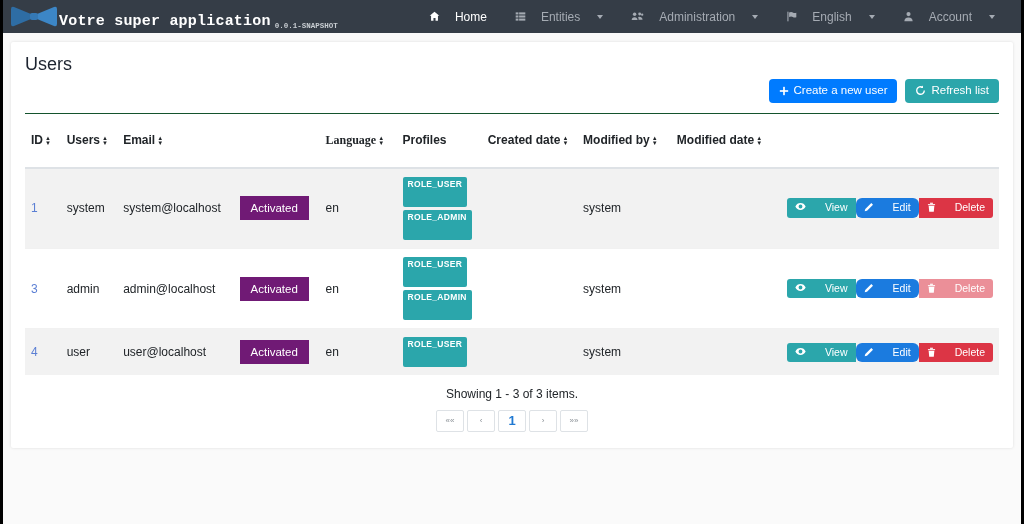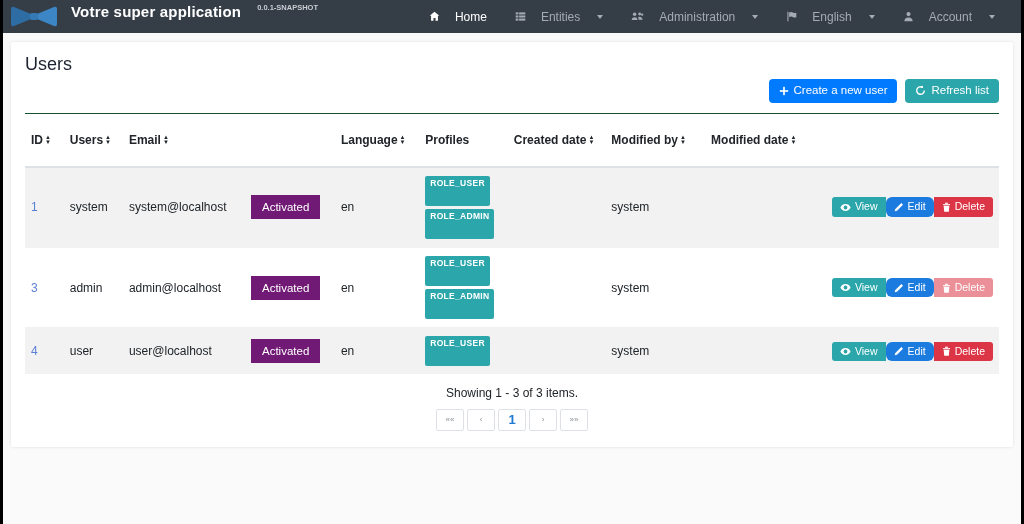--- a/index.html
+++ b/index.html
@@ -21,21 +21,21 @@
 
   
   .navbar {
     height:33px;
     background:#353d47;
     display:flex;
     align-items:center;
     justify-content:space-between;
     padding:0 14px 0 6px;
   }
-  .brand-group { display:flex; align-items:flex-start; gap:12px; cursor:pointer; }
+  .brand-group { display:flex; align-items:flex-end; gap:0; cursor:pointer;font-family:Liberation Mono, monospace; }
   .logo { width:50px; height:27px; display:block; }
   .brand-title { color:#ffffff; font-weight:bold; font-size:15px; letter-spacing:.2px; }
   .brand-version { color:#c8cdd2; font-size:7.5px; margin-left:4px; font-weight:bold; }
   .nav-menu { display:flex; align-items:center; gap:4px; }
   .nav-item {
     display:flex; align-items:center; gap:15px;
     color:#a5abb3; font-size:12px;
     padding:6px 12px; cursor:pointer;
   }
   .nav-item.active { color:#ffffff; }
@@ -81,41 +81,41 @@
   }
   table.users td { padding:8px 6px; vertical-align:middle; border-top:1px solid #f1f1f1; }
   table.users tbody tr:nth-child(odd) { background:#f2f2f2; }
   .sort-icon { display:inline-flex; flex-direction:column; vertical-align:middle; margin-left:2px; line-height:0; }
   .sort-icon span { font-size:6px; line-height:5px; color:#212529; }
 
   .col-id { width:42px; }
   .col-login { width:62px; }
   .col-email { width:128px; }
   .col-status { width:94px; }
-  .col-lang { width:88px; }
+  .col-lang { width:88px;font-family:Liberation Serif, serif; }
   .col-prof { width:92px; }
   .col-created { width:100px; }
   .col-modby { width:106px; }
   .col-moddate { width:132px; }
 
   .id-link { color:#4a7ebb; color:#5b7fd4; text-decoration:none; cursor:pointer; font-size:12px; }
   .btn-activated {
     background:#701a75; color:#fff; border:none; border-radius:0;
     font-size:11.5px; padding:6px 11px; cursor:pointer;
     font-family:"Liberation Sans",sans-serif;
   }
   .badges { display:flex; flex-direction:column; gap:3px; align-items:flex-start; }
   .badge-role {
     background:#2ba6ab; color:#fff; font-size:8.5px; font-weight:bold;
     padding:2px 5px 18px 5px; border-radius:2px; letter-spacing:.3px; line-height:1.2;
   }
 
   .action-group { display:flex; justify-content:flex-end; }
   .abtn {
-    display:inline-flex; align-items:center; gap:4px;
+    display:inline-flex; align-items:flex-start; gap:19px;
     color:#fff; font-size:10.5px; border:none; cursor:pointer;
     padding:4px 8px; line-height:1.1;
     font-family:"Liberation Sans",sans-serif;
   }
   .abtn svg { display:block; }
   .abtn-view { background:#2ba6ab; border-radius:3px 0 0 3px; }
   .abtn-edit { background:#2079d2; background:#1b7bdf;border-radius:6px; }
   .abtn-delete { background:#dc3545; border-radius:0 3px 3px 0; }
   .abtn.disabled { opacity:.55; cursor:default; }
 

